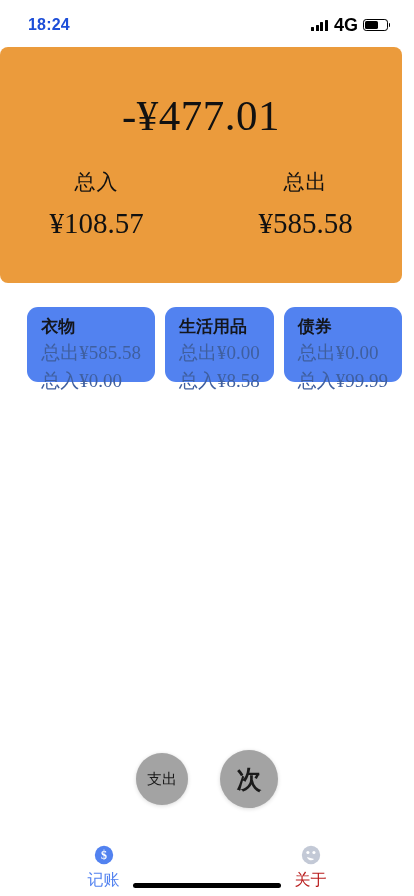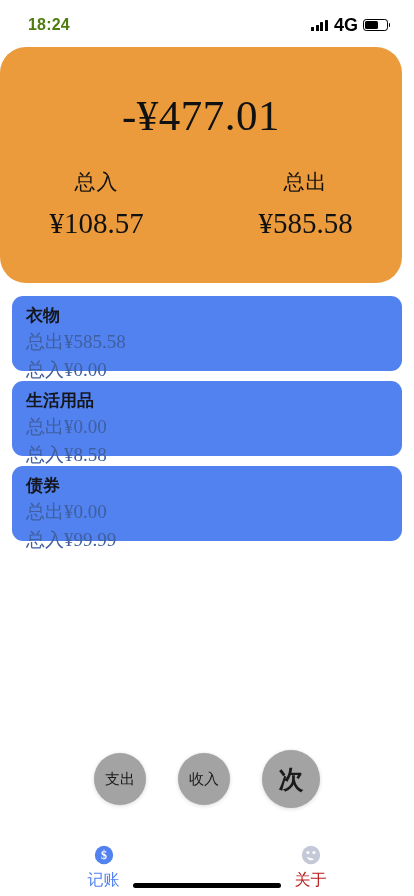--- a/index.html
+++ b/index.html
@@ -21,21 +21,21 @@
     height: 44px;
     display: flex;
     align-items: center;
     justify-content: space-between;
     padding: 0 26px 0 28px;
     padding-top: 6px;
   }
   .status-time {
     font-size: 16px;
     font-weight: bold;
-    color: #4d7c0f;
+    color: #1d4ed8;
     letter-spacing: 0.2px;
   }
   .status-right {
     display: flex;
     align-items: center;
     gap: 5px;
   }
   .signal-bars {
     display: flex;
     align-items: flex-end;
@@ -80,21 +80,21 @@
     height: 100%;
     background: #000;
     border-radius: 1.6px;
   }
 
   
   .summary-card {
     margin: 3px 12px 0 0;
     height: 236px;
     background: #eb9b3c;
-    border-radius: 26px;
+    border-radius: 8px;
     display: flex;
     flex-direction: column;
     align-items: center;
   }
   .balance {
     font-family: "Liberation Serif", serif;
     font-size: 43px;
     color: #111;
     margin-top: 44px;
     letter-spacing: 0.5px;
@@ -119,24 +119,24 @@
   }
   .total-value {
     font-family: "Liberation Serif", serif;
     font-size: 29px;
     color: #111;
     margin-top: 11px;
   }
 
   
   .category-list {
-    margin-top: 13px;
+    margin-top: 24px;
     padding: 0 12px;
     display: flex;
-    flex-direction: column;
+    flex-direction: row;
     gap: 10px;
     justify-content: flex-end;
   }
   .category-card {
     background: #5282f0;
     border-radius: 11px;
     padding: 9px 14px 10px 14px;
     height: 75px;
   }
   .cat-title {
@@ -275,21 +275,20 @@
   <div class="category-card">
     <div class="cat-title">债券</div>
     <div class="cat-sub">总出¥0.00</div>
     <div class="cat-sub">总入¥99.99</div>
   </div>
 
 </div>
 
 <div class="actions">
   <button class="action-btn">支出</button>
-  <button class="action-btn">收入</button>
   <button class="action-btn big">次</button>
 </div>
 
 <div class="tab-bar">
 
   <div class="tab-item active">
     <span class="tab-icon">
       <svg viewBox="0 0 24 24" width="22" height="22">
         <circle cx="12" cy="12" r="10" fill="#5282f0"></circle>
         <text x="12" y="16.6" text-anchor="middle" font-size="13" font-family="Liberation Serif, serif" font-weight="bold" fill="#ffffff">$</text>

